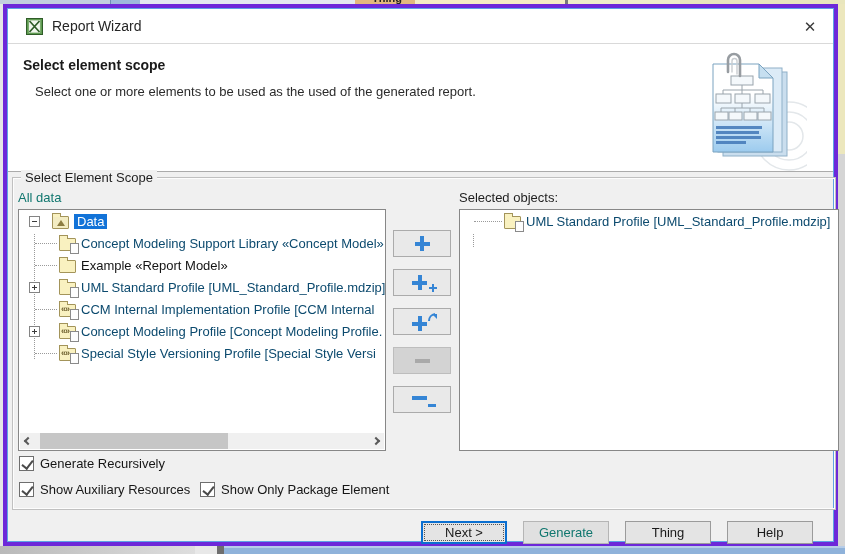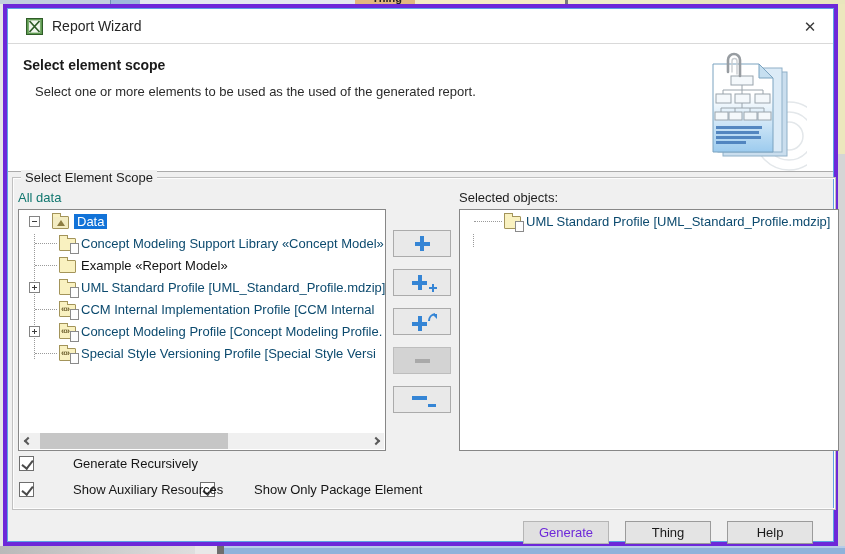--- a/index.html
+++ b/index.html
@@ -88,32 +88,32 @@
   .gplus::after { content:""; position:absolute; top:0; bottom:0; left:5.5px; width:4px; background:#3585d5; }
   .gminus { width:15px; height:4px; background:#3585d5; }
   .gminus.gray { background:#a9a9a9; }
   .mini-plus { position:absolute; width:8px; height:8px; right:13px; bottom:3px; }
   .mini-plus::before { content:""; position:absolute; left:0; right:0; top:3px; height:2px; background:#3585d5; }
   .mini-plus::after { content:""; position:absolute; top:0; bottom:0; left:3px; width:2px; background:#3585d5; }
   .mini-minus { position:absolute; right:14px; bottom:5px; width:8px; height:3px; background:#3585d5; }
   .mini-arrow { position:absolute; right:11px; top:3px; }
 
   
-  .cbrow { position:absolute; display:flex; align-items:center; cursor:pointer;gap:33px; }
+  .cbrow { position:absolute; display:flex; align-items:center; cursor:pointer; }
   .cb { width:15px; height:15px; background:#fff; border:1px solid #6e6e6e; position:relative; flex:none; }
   .cb::after { content:""; position:absolute; left:3.5px; top:1px; width:5px; height:9px;
     border-right:2px solid #4a4a4a; border-bottom:2px solid #4a4a4a; transform:rotate(38deg); }
   .cbrow .cblabel { margin-left:6px; font-size:13px; color:#161616; }
 
   
   .fbtn { position:absolute; top:513px; width:86px; height:23px; background:#e4e4e4;
     border:1px solid #9b9b9b; font-size:13px; color:#1a1a1a; text-align:center;
     line-height:21px; cursor:pointer; }
   .fbtn.focused { border:2px solid #0b6fd0; outline:1px dotted #555; outline-offset:-4px; line-height:19px; }
-  .fbtn.disabled { color:#6d28d9; border-color:#b5b5b5; background:#e0e0e0; cursor:default; }
+  .fbtn.disabled { color:#0f766e; border-color:#b5b5b5; background:#e0e0e0; cursor:default; }
 </style>
 </head>
 <body>
 
 <div id="bg-top" class="abs">
   <div class="seg" style="left:0;width:110px;background:#c2cfdf;"></div>
   <div class="seg" style="left:110px;width:30px;background:#9db9dc;border-left:1px solid #6f8fb5;"></div>
   <div class="seg" style="left:140px;width:215px;background:#e3e9f0;"></div>
   <div class="seg" style="left:355px;width:60px;background:#e3b87e;"></div>
   <div class="seg" style="left:415px;width:150px;background:#f5ecc4;"></div>
@@ -291,16 +291,17 @@
   </div>
   <div class="cbrow" style="left:193px; top:474px;">
     <span class="cb"></span>
     <span class="cblabel">Show Only Package Element</span>
   </div>
   <div class="cbrow" style="left:12px; top:474px;">
     <span class="cb"></span>
     <span class="cblabel">Show Auxiliary Resources</span>
   </div>
 
+  <div class="fbtn focused" style="left:414px;">Next &gt;</div>
   <div class="fbtn disabled" style="left:516px;">Generate</div>
   <div class="fbtn" style="left:618px;">Thing</div>
   <div class="fbtn" style="left:720px;">Help</div>
 </div>
 
 </body></html>

